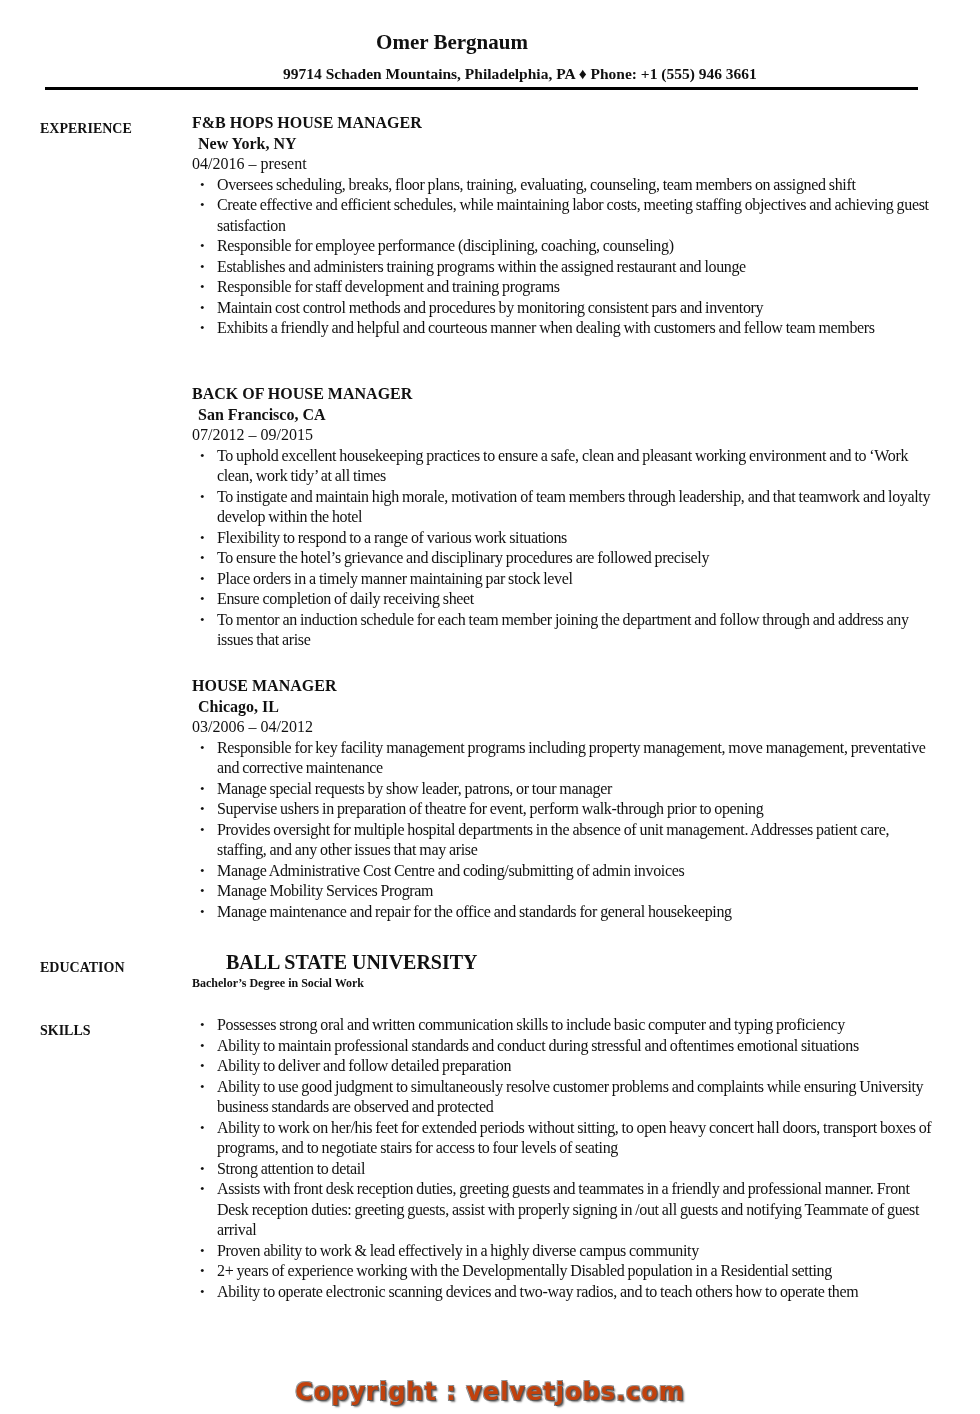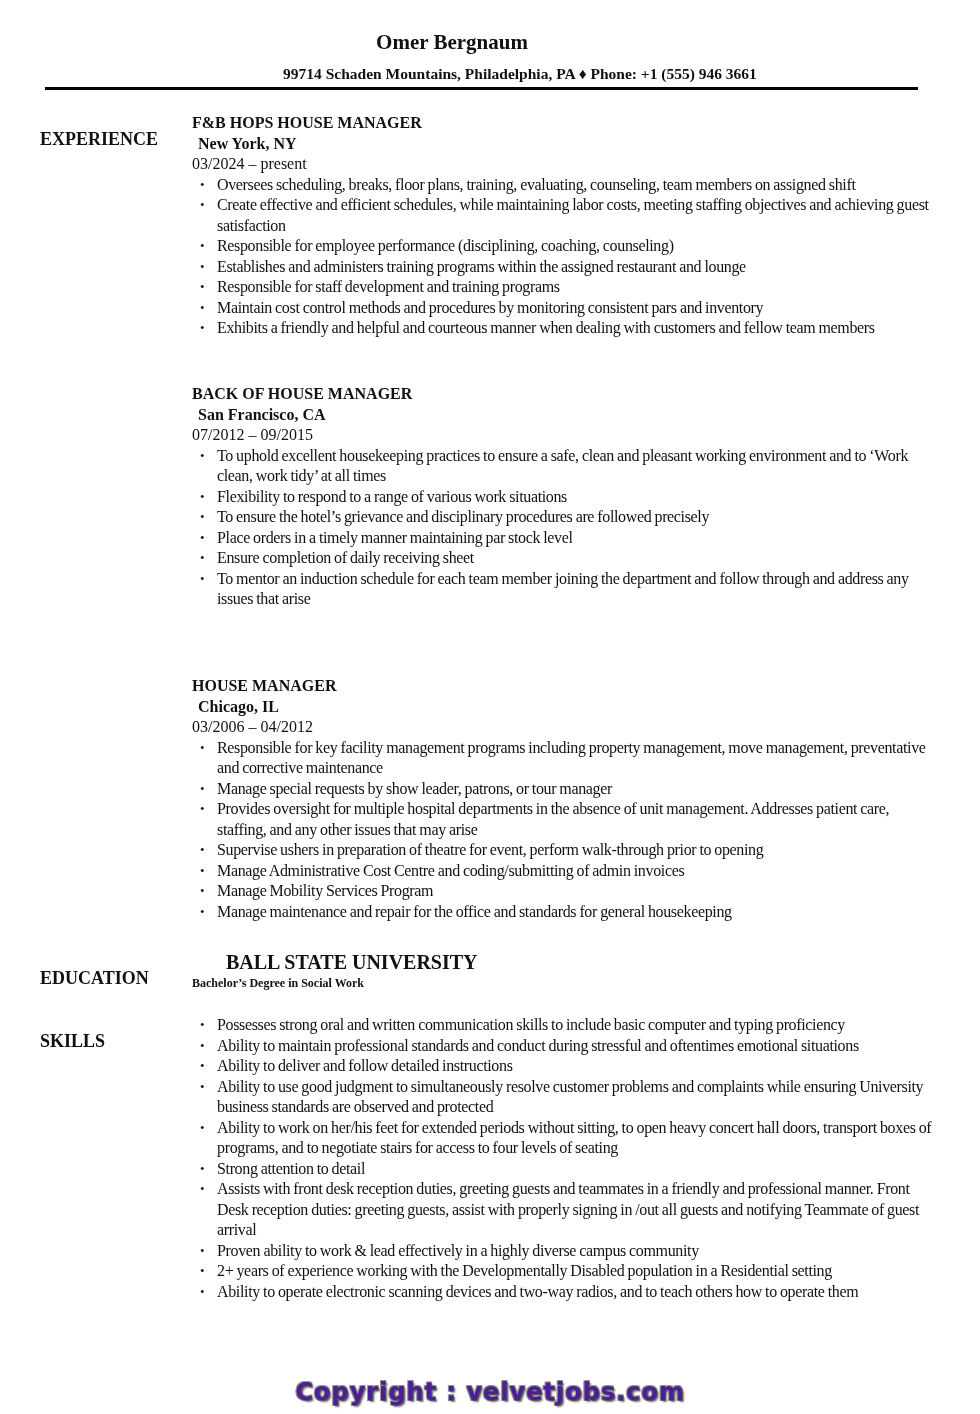--- a/index.html
+++ b/index.html
@@ -15,62 +15,62 @@
     }
     .contact {
       position: absolute; top: 64px; left: 0; width: 980px; text-align: center;
       font-weight: bold; font-size: 15.5px; line-height: 20px; padding-left: 30px;
     }
     .rule {
       position: absolute; top: 87px; left: 45px; width: 873px; height: 3px; background: #000;
     }
     .section { position: absolute; left: 0; width: 980px; }
     .section-label {
-      position: absolute; left: 40px; top: 16px;
-      font-weight: bold; font-size: 18px; line-height: 20.5px;
+      position: absolute; left: 40px; top: 6px;
+      font-weight: bold; font-size: 14px; line-height: 20.5px;
     }
     .section-body { position: absolute; left: 192px; top: 0; width: 745px; }
     .job { margin-bottom: 0; }
     .job-title { font-weight: bold; font-size: 16px; line-height: 20.5px; }
     .job-loc { font-weight: bold; font-size: 16px; line-height: 20.5px; margin-left: 6px; }
     .job-dates { font-size: 16px; line-height: 20.5px; }
     ul.bullets { margin: 0; padding: 0 0 0 25px; list-style: none; }
     ul.bullets li {
       position: relative; font-size: 16px; line-height: 20.5px;
       letter-spacing: -0.35px; word-spacing: -0.5px;
     }
     ul.bullets li::before {
       content: "\2022"; position: absolute; left: -17px; top: 0; font-size: 13px;
     }
     .edu-school { font-weight: bold; font-size: 20px; line-height: 20.5px; margin-left: 34px; }
     .edu-degree { font-weight: bold; font-size: 12px; line-height: 20.5px; }
     .watermark {
       position: absolute; top: 1378px; left: 0; width: 980px; text-align: center;
       font-family: "DejaVu Sans", sans-serif; font-size: 24px; font-weight: bold;
-      color: #4c1d95; letter-spacing: 1px;
+      color: #c2410c; letter-spacing: 1px;
       text-shadow: 1px 1px 0 #555, -1px -1px 0 #999, 1px -1px 0 #888, -1px 1px 0 #888, 2px 2px 2px #777;
     }
   </style>
 </head>
 <body>
 
 <div class="page">
 
   <div class="name">Omer Bergnaum</div>
   <div class="contact">99714 Schaden Mountains, Philadelphia, PA ♦ Phone: +1 (555) 946 3661</div>
   <div class="rule"></div>
 
   <div class="section" style="top:113px;">
     <div class="section-label">EXPERIENCE</div>
     <div class="section-body">
 
       <div class="job">
         <div class="job-title">F&amp;B HOPS HOUSE MANAGER</div>
         <div class="job-loc">New York, NY</div>
-        <div class="job-dates">03/2024 – present</div>
+        <div class="job-dates">04/2016 – present</div>
         <ul class="bullets">
           <li>Oversees scheduling, breaks, floor plans, training, evaluating, counseling, team members on assigned shift</li>
           <li>Create effective and efficient schedules, while maintaining labor costs, meeting staffing objectives and achieving guest satisfaction</li>
           <li>Responsible for employee performance (disciplining, coaching, counseling)</li>
           <li>Establishes and administers training programs within the assigned restaurant and lounge</li>
           <li>Responsible for staff development and training programs</li>
           <li>Maintain cost control methods and procedures by monitoring consistent pars and inventory</li>
           <li>Exhibits a friendly and helpful and courteous manner when dealing with customers and fellow team members</li>
         </ul>
       </div>
@@ -78,41 +78,42 @@
   </div>
 
   <div class="section" style="top:384px;">
     <div class="section-body">
       <div class="job">
         <div class="job-title">BACK OF HOUSE MANAGER</div>
         <div class="job-loc">San Francisco, CA</div>
         <div class="job-dates">07/2012 – 09/2015</div>
         <ul class="bullets">
           <li>To uphold excellent housekeeping practices to ensure a safe, clean and pleasant working environment and to ‘Work clean, work tidy’ at all times</li>
+          <li>To instigate and maintain high morale, motivation of team members through leadership, and that teamwork and loyalty develop within the hotel</li>
           <li>Flexibility to respond to a range of various work situations</li>
           <li>To ensure the hotel’s grievance and disciplinary procedures are followed precisely</li>
           <li>Place orders in a timely manner maintaining par stock level</li>
           <li>Ensure completion of daily receiving sheet</li>
           <li>To mentor an induction schedule for each team member joining the department and follow through and address any issues that arise</li>
         </ul>
       </div>
     </div>
   </div>
 
   <div class="section" style="top:676px;">
     <div class="section-body">
       <div class="job">
         <div class="job-title">HOUSE MANAGER</div>
         <div class="job-loc">Chicago, IL</div>
         <div class="job-dates">03/2006 – 04/2012</div>
         <ul class="bullets">
           <li>Responsible for key facility management programs including property management, move management, preventative and corrective maintenance</li>
           <li>Manage special requests by show leader, patrons, or tour manager</li>
+          <li>Supervise ushers in preparation of theatre for event, perform walk-through prior to opening</li>
           <li>Provides oversight for multiple hospital departments in the absence of unit management. Addresses patient care, staffing, and any other issues that may arise</li>
-          <li>Supervise ushers in preparation of theatre for event, perform walk-through prior to opening</li>
           <li>Manage Administrative Cost Centre and coding/submitting of admin invoices</li>
           <li>Manage Mobility Services Program</li>
           <li>Manage maintenance and repair for the office and standards for general housekeeping</li>
         </ul>
       </div>
     </div>
   </div>
 
   <div class="section" style="top:952px;">
     <div class="section-label">EDUCATION</div>
@@ -121,21 +122,21 @@
       <div class="edu-degree">Bachelor’s Degree in Social Work</div>
     </div>
   </div>
 
   <div class="section" style="top:1015px;">
     <div class="section-label">SKILLS</div>
     <div class="section-body">
       <ul class="bullets">
         <li>Possesses strong oral and written communication skills to include basic computer and typing proficiency</li>
         <li>Ability to maintain professional standards and conduct during stressful and oftentimes emotional situations</li>
-        <li>Ability to deliver and follow detailed instructions</li>
+        <li>Ability to deliver and follow detailed preparation</li>
         <li>Ability to use good judgment to simultaneously resolve customer problems and complaints while ensuring University business standards are observed and protected</li>
         <li>Ability to work on her/his feet for extended periods without sitting, to open heavy concert hall doors, transport boxes of programs, and to negotiate stairs for access to four levels of seating</li>
         <li>Strong attention to detail</li>
         <li>Assists with front desk reception duties, greeting guests and teammates in a friendly and professional manner. Front Desk reception duties: greeting guests, assist with properly signing in /out all guests and notifying Teammate of guest arrival</li>
         <li>Proven ability to work &amp; lead effectively in a highly diverse campus community</li>
         <li>2+ years of experience working with the Developmentally Disabled population in a Residential setting</li>
         <li>Ability to operate electronic scanning devices and two-way radios, and to teach others how to operate them</li>
       </ul>
     </div>
   </div>

